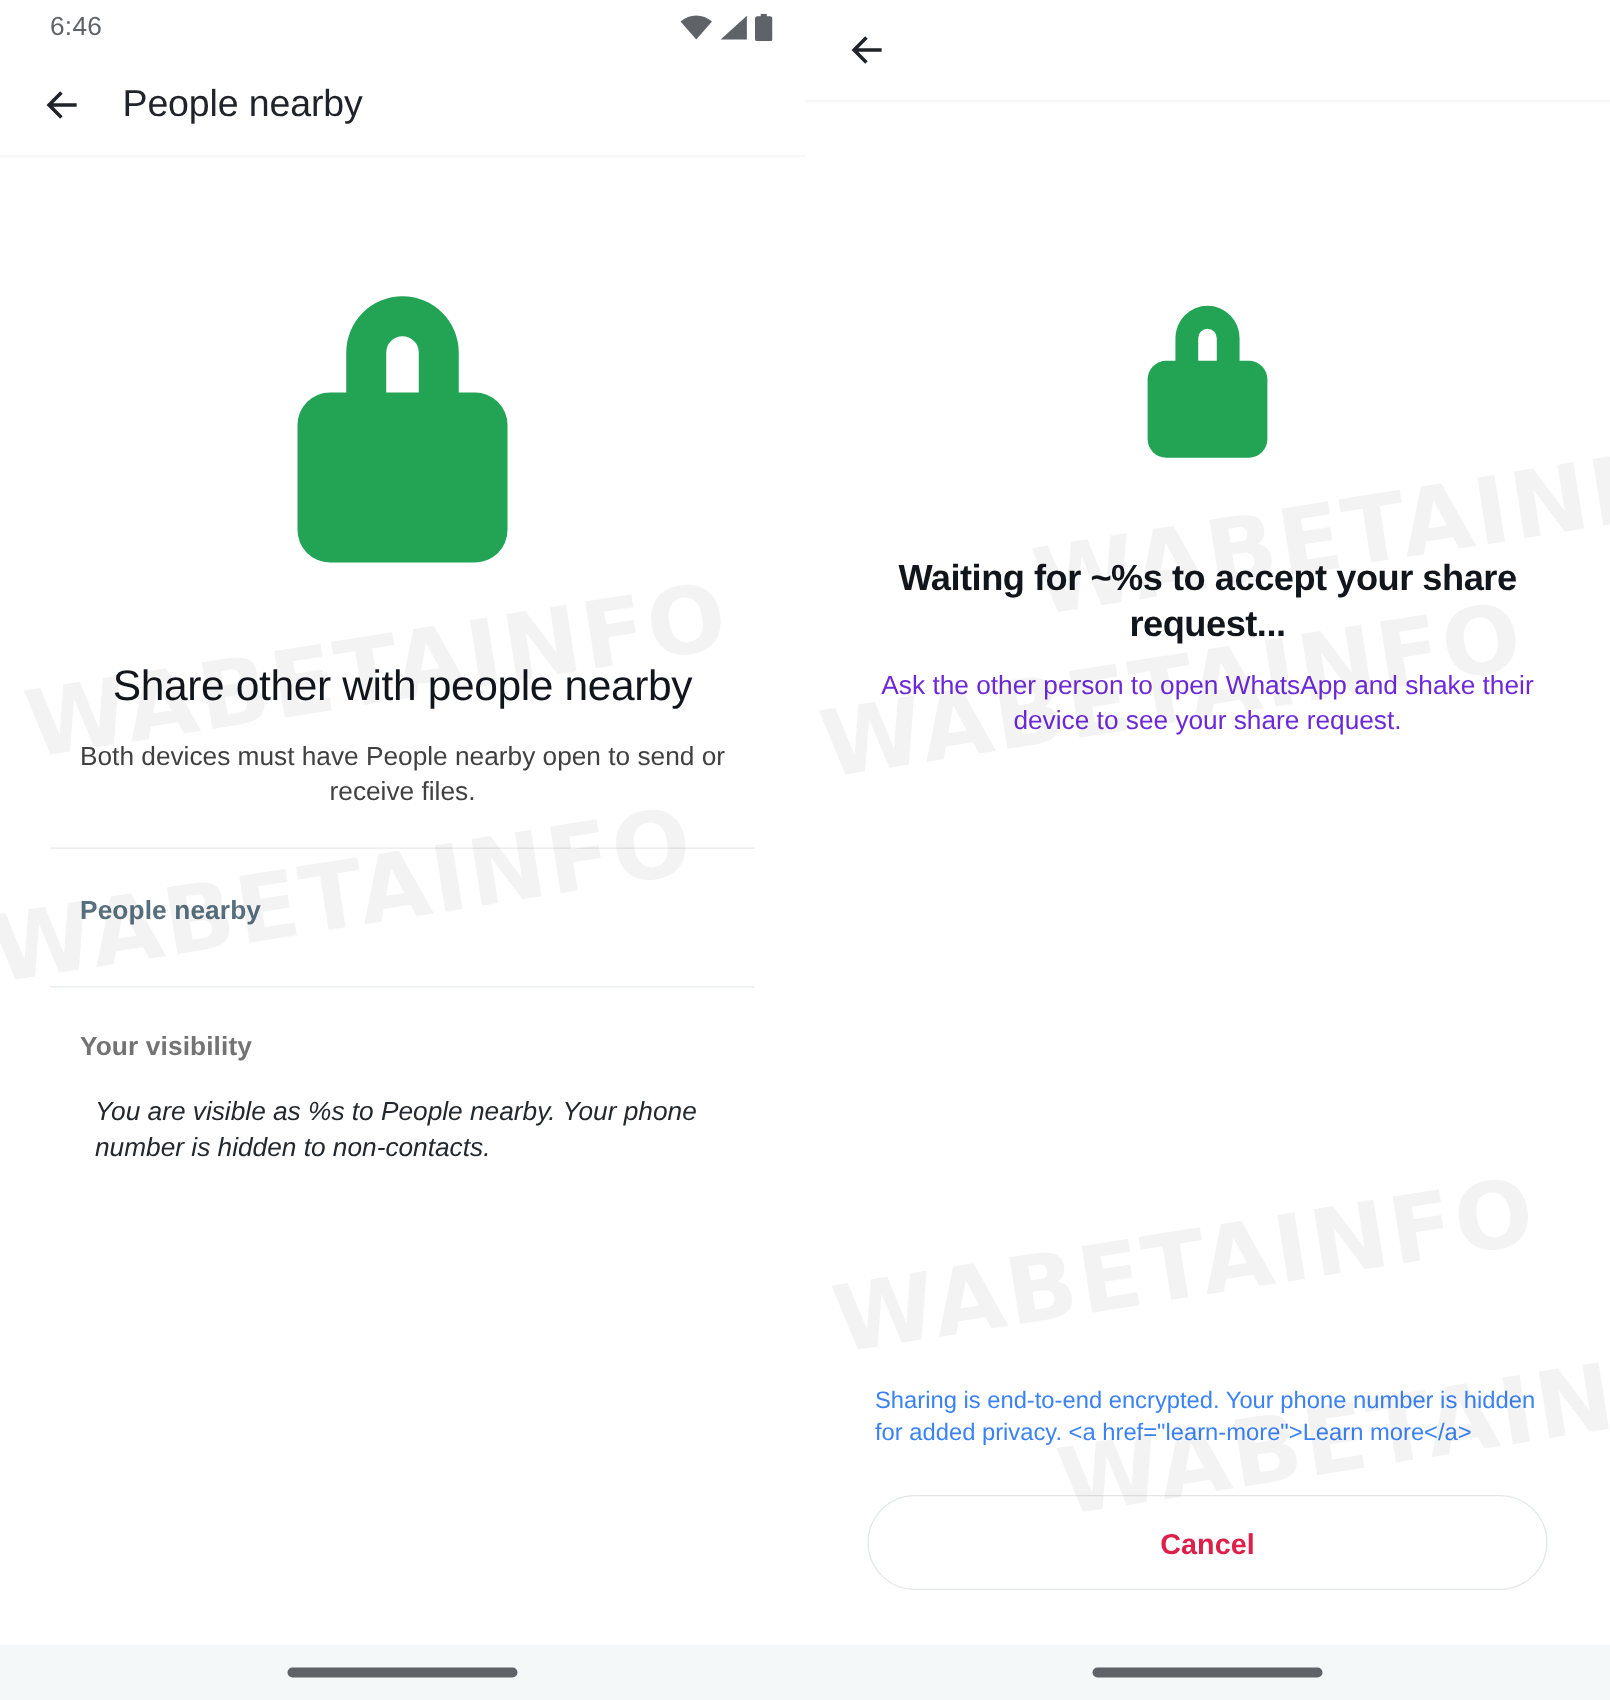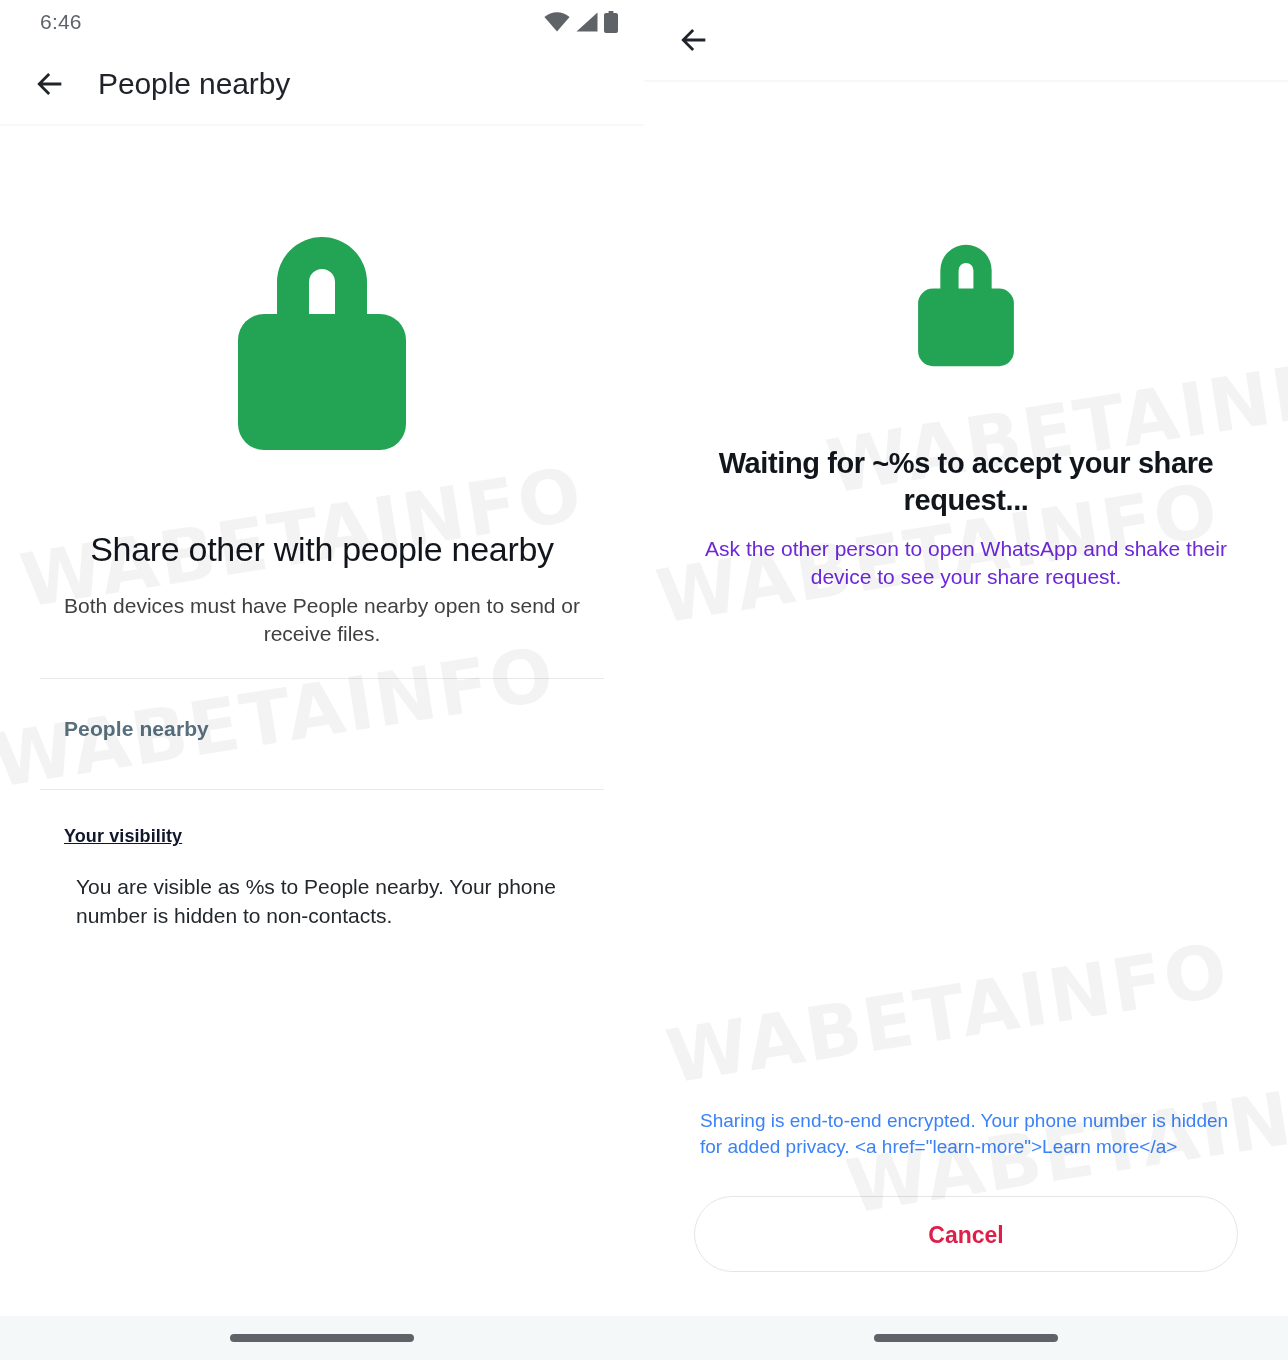--- a/index.html
+++ b/index.html
@@ -132,32 +132,32 @@
   .section-label {
     font-size: 21px;
     font-weight: bold;
     color: #58707e;
     padding: 38px 0 0 64px;
     letter-spacing: 0.1px;
   }
   .section-gap { height: 48px; }
 
   .visibility-label {
-    font-size: 18px;
-    font-weight: bold;
-    color: #0f172a;
+    font-size: 21px;
+    font-weight: bold;
+    color: #737373;
     padding: 36px 0 0 64px;
     letter-spacing: 0.1px;
-    text-decoration: underline;
   }
   .visibility-body {
     font-size: 21px;
     color: #23282d;
     line-height: 1.38;
     margin: 26px 72px 0 76px;
+    font-style: italic;
   }
 
   
   .right-lock { margin-top: 155px; }
 
   .wait-title {
     text-align: center;
     font-size: 29px;
     font-weight: bold;
     color: #11161c;

